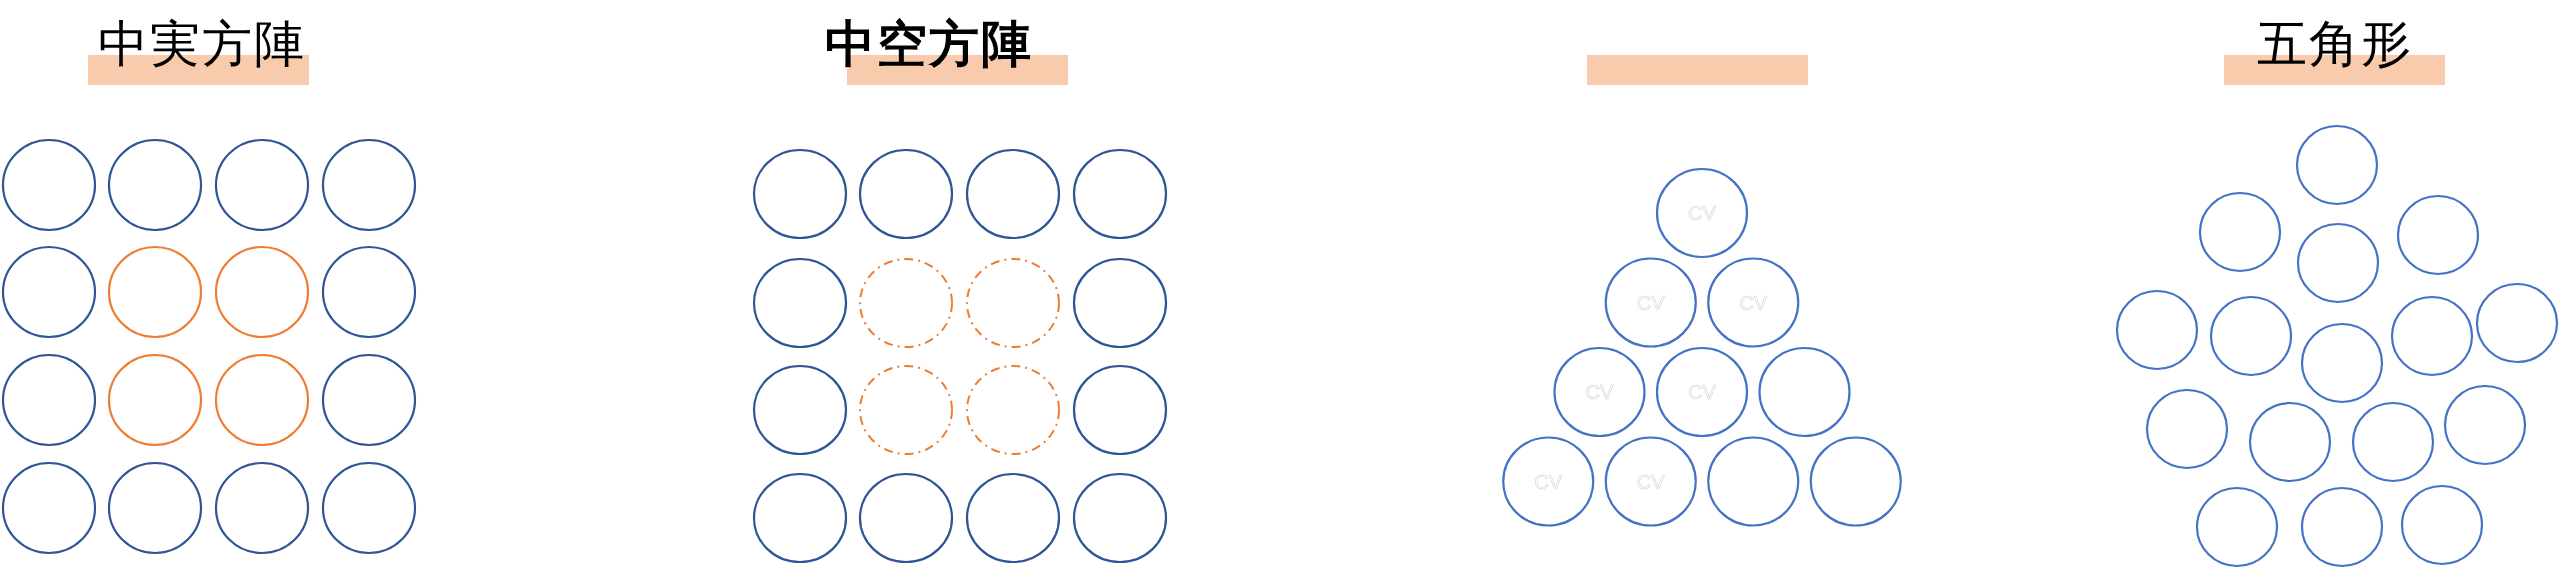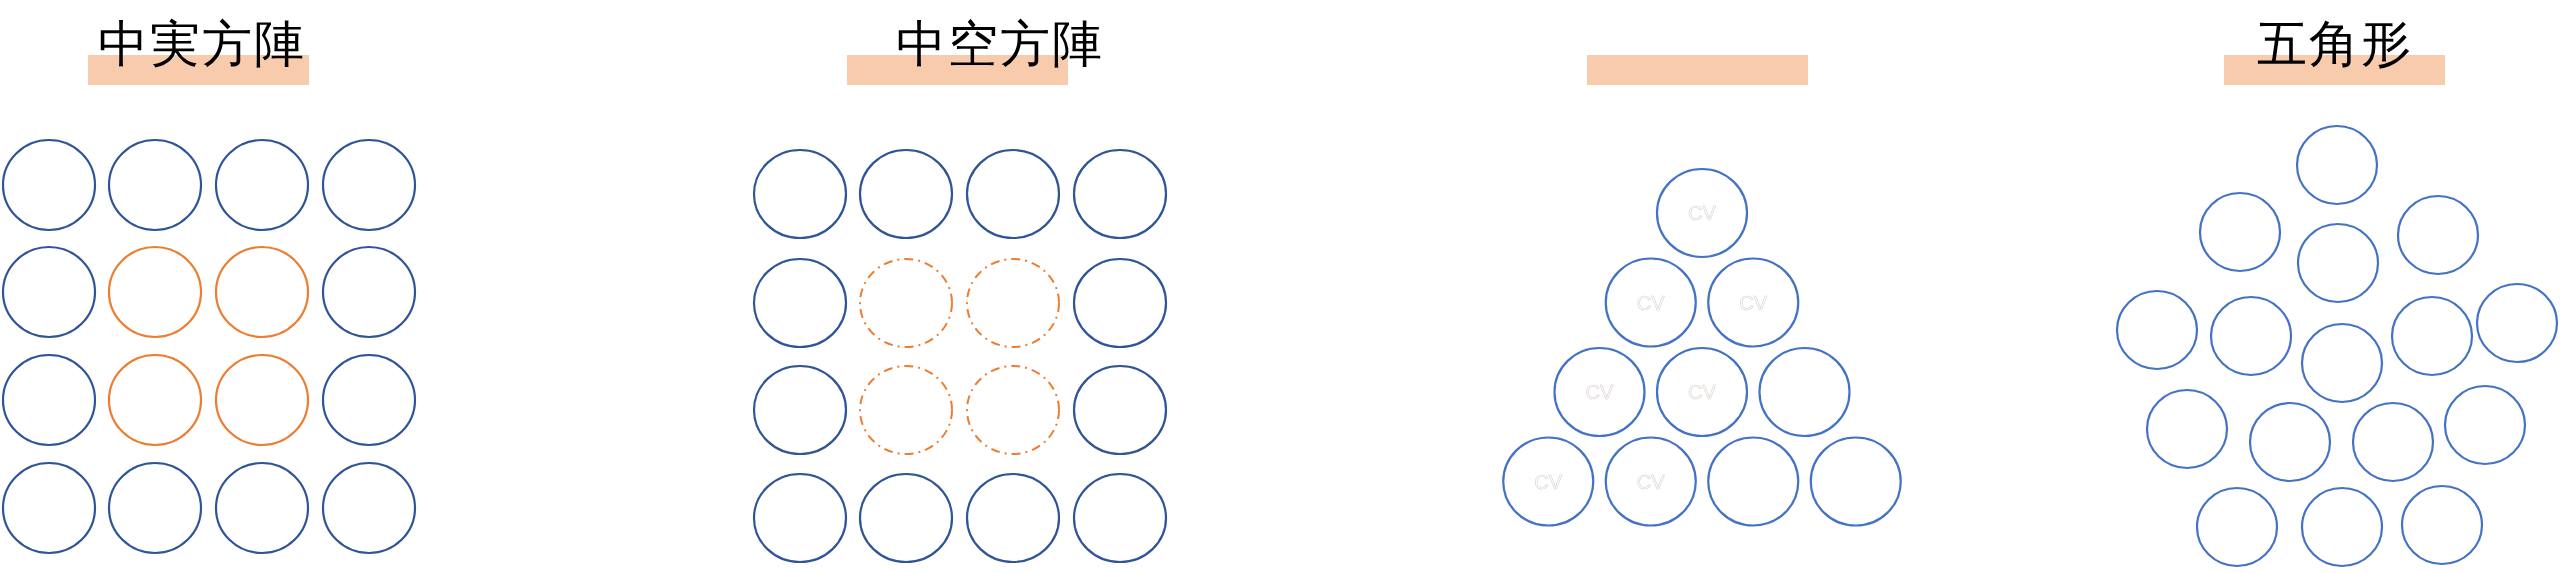--- a/index.html
+++ b/index.html
@@ -16,21 +16,21 @@
   </style>
 </head>
 <body>
 
 <div class="panel" style="left:0;width:450px;">
   <div class="title-bar" style="left:88px;"></div>
   <div class="title-text" style="left:98px;">中実方陣</div>
 </div>
 <div class="panel" style="left:0;width:1200px;">
   <div class="title-bar" style="left:847px;"></div>
-  <div class="title-text" style="left:896px;">中空方陣</div>
+  <div class="title-text" style="left:825px;font-weight:bold;">中空方陣</div>
 </div>
 <div class="panel" style="left:0;width:1950px;">
   <div class="title-bar" style="left:1587px;"></div>
 </div>
 <div class="panel" style="left:0;width:2560px;">
   <div class="title-bar" style="left:2224px;"></div>
   <div class="title-text" style="left:2257px;">五角形</div>
 </div>
 
 <svg class="figure" id="figure" xmlns="http://www.w3.org/2000/svg">

